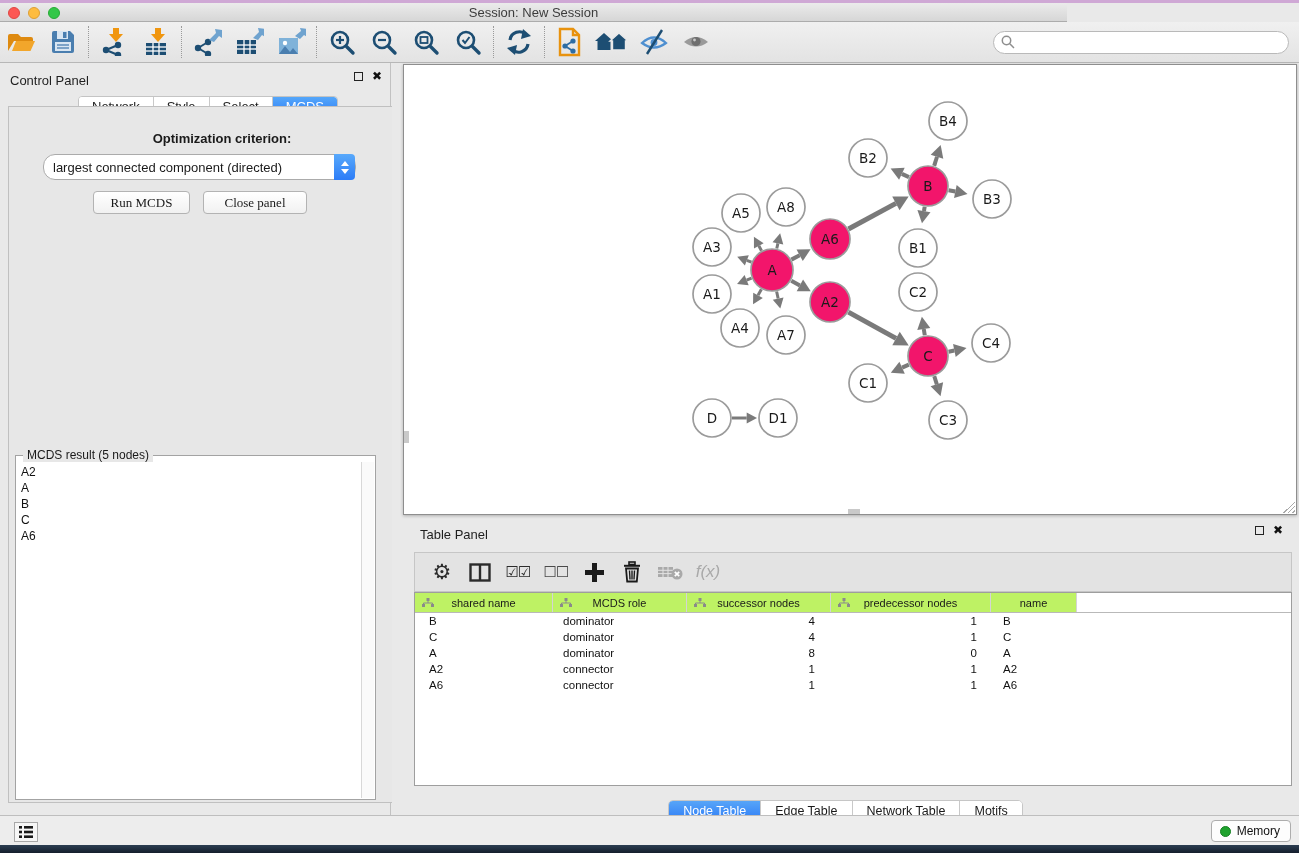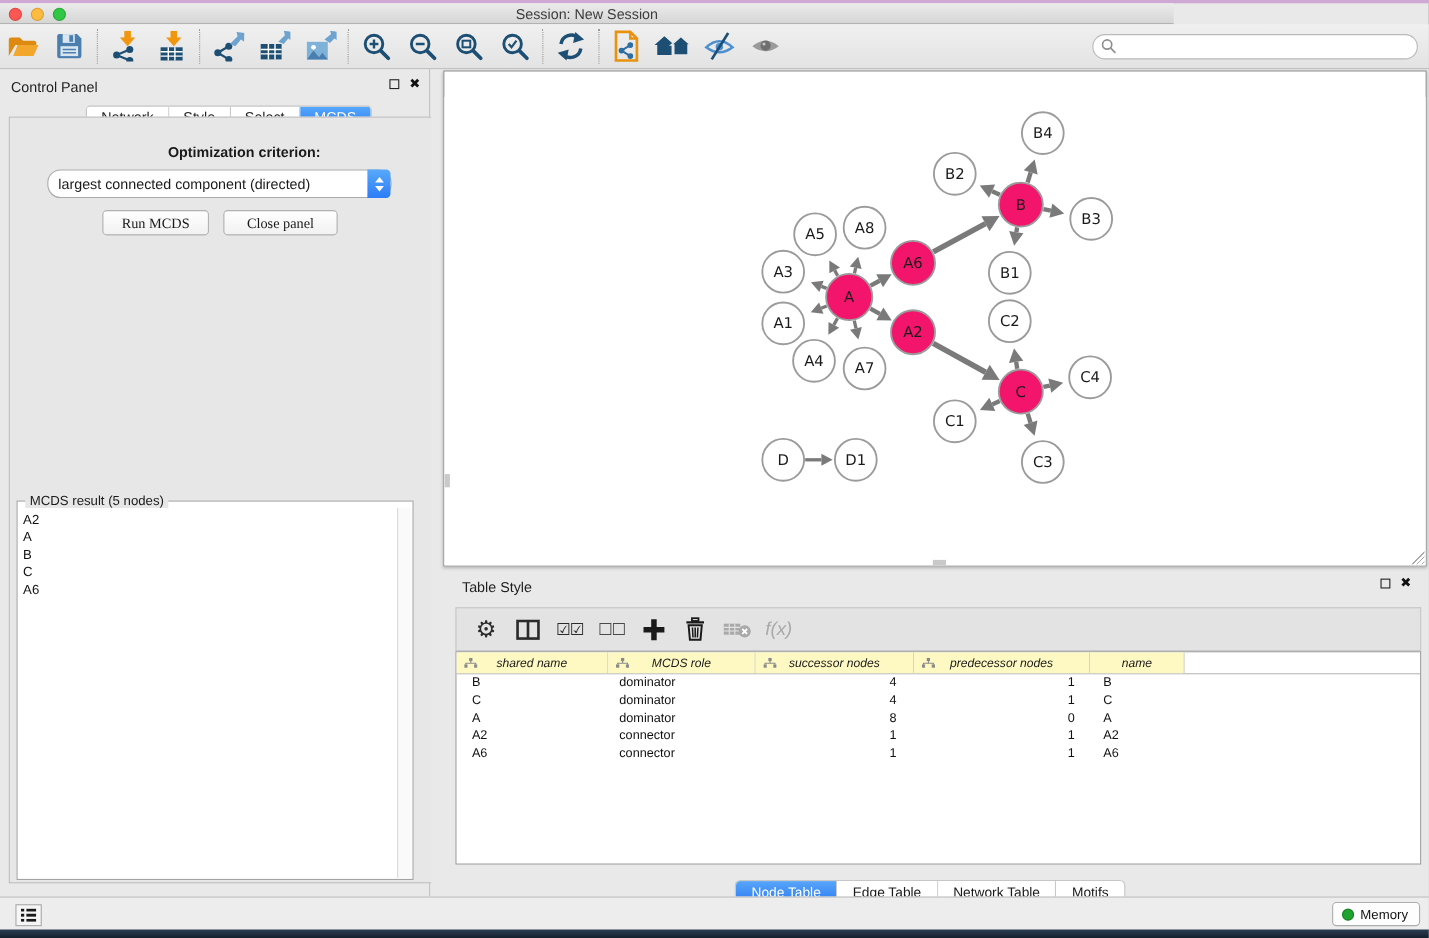--- a/index.html
+++ b/index.html
@@ -108,22 +108,22 @@
     align-items:center; justify-content:center; cursor:default; }
   .glyph { font-family:"DejaVu Sans", sans-serif; color:#2B2B2B; }
   .glyph.gear { font-size:21px; }
   .glyph.checks { font-size:15px; letter-spacing:-1px; }
   .glyph.unchecks { font-size:15px; letter-spacing:-1px; color:#4A4A4A; }
   .fx { font-family:Liberation Sans, sans-serif; font-style:italic; font-size:17px; color:#A9A9A9; }
 
   .tp-table { position:absolute; left:22px; top:77px; width:878px; height:194px;
     background:#FFF; border:1px solid #9E9E9E; overflow:hidden; }
   .thead { display:flex; height:20px; border-bottom:1px solid #B9B9B9; font-size:11px; color:#1A1A1A; }
-  .th { position:relative; background:#fef9c3; border-right:1px solid #D4D4D4;
-    display:flex; align-items:center; justify-content:center;font-style:italic; }
+  .th { position:relative; background:#bef264; border-right:1px solid #D4D4D4;
+    display:flex; align-items:center; justify-content:center; }
   .th .tree { position:absolute; left:7px; top:5px; }
   .th.c0{width:138px;} .th.c1{width:134px;} .th.c2{width:144px;} .th.c3{width:160px;} .th.c4{width:86px;}
   .trow { display:flex; height:16px; font-size:11.5px; color:#111; align-items:center; }
   .trow:first-of-type { margin-top:3px; }
   .td { overflow:hidden; white-space:nowrap; }
   .td.c0{width:138px; padding-left:14px;} .td.c1{width:134px; padding-left:10px;}
   .td.c2{width:144px; text-align:right; padding-right:16px;}
   .td.c3{width:160px; text-align:right; padding-right:14px;}
   .td.c4{width:86px; padding-left:12px;}
 
@@ -433,21 +433,21 @@
             <text x="374" y="334.5" text-anchor="middle" font-size="13.5" fill="#1A1A1A" font-family="&quot;DejaVu Sans&quot;, sans-serif">D1</text>
           </svg>
         <div class="scroll-hint-v"></div>
         <div class="scroll-hint-h"></div>
         <div class="resize-grip"></div>
       </div>
     </div>
 
     <div class="table-panel">
       <div class="tp-header-row">
-        <span class="panel-title">Table Style</span>
+        <span class="panel-title">Table Panel</span>
         <span class="win-icons">
           <span class="float-icon"></span>
           <span class="close-icon">✖</span>
         </span>
       </div>
       <div class="tp-toolbar">
         <button class="tp-btn">
           <span class="glyph gear">⚙</span>
         </button>
         <button class="tp-btn">

